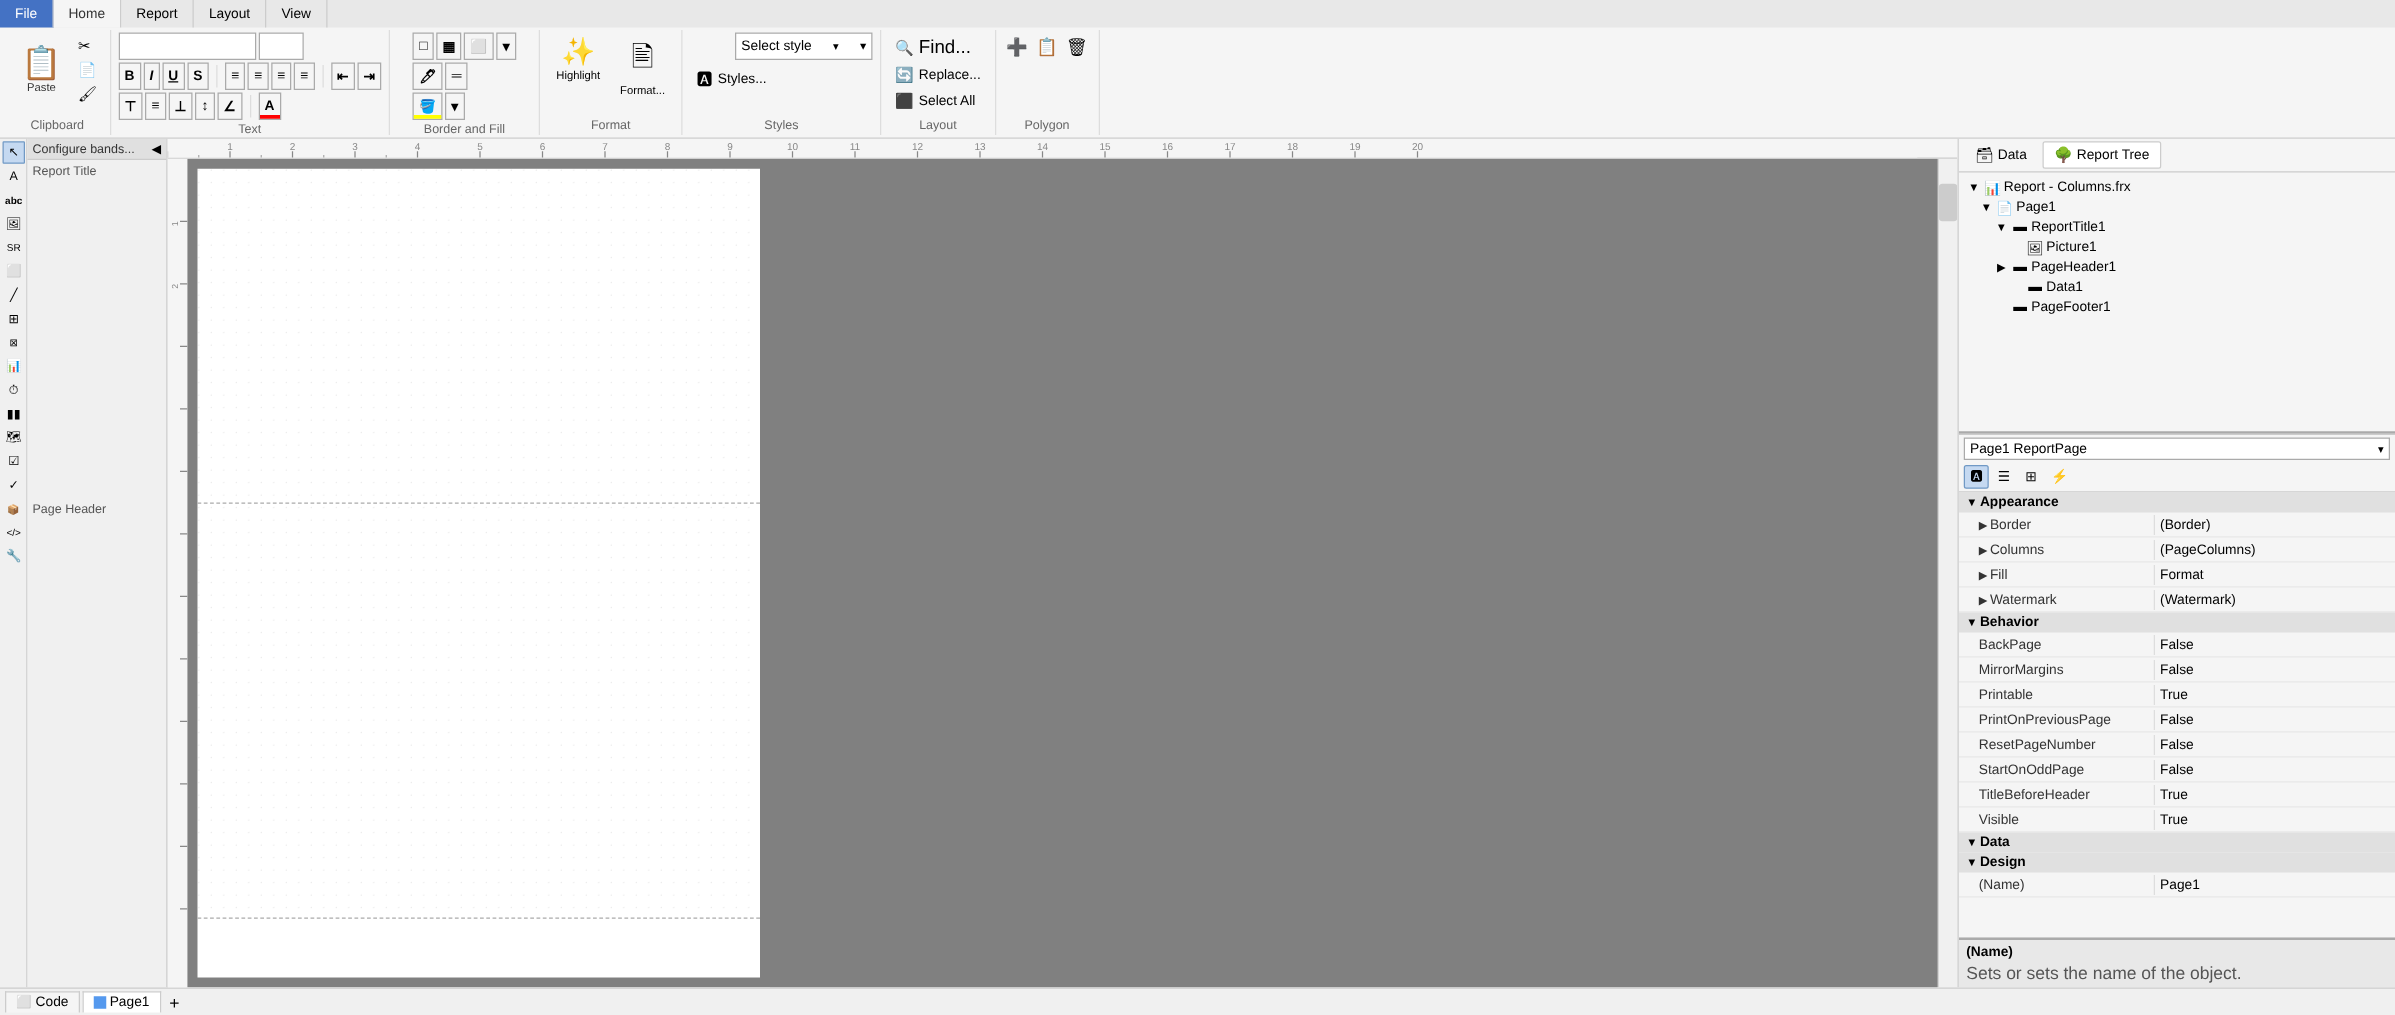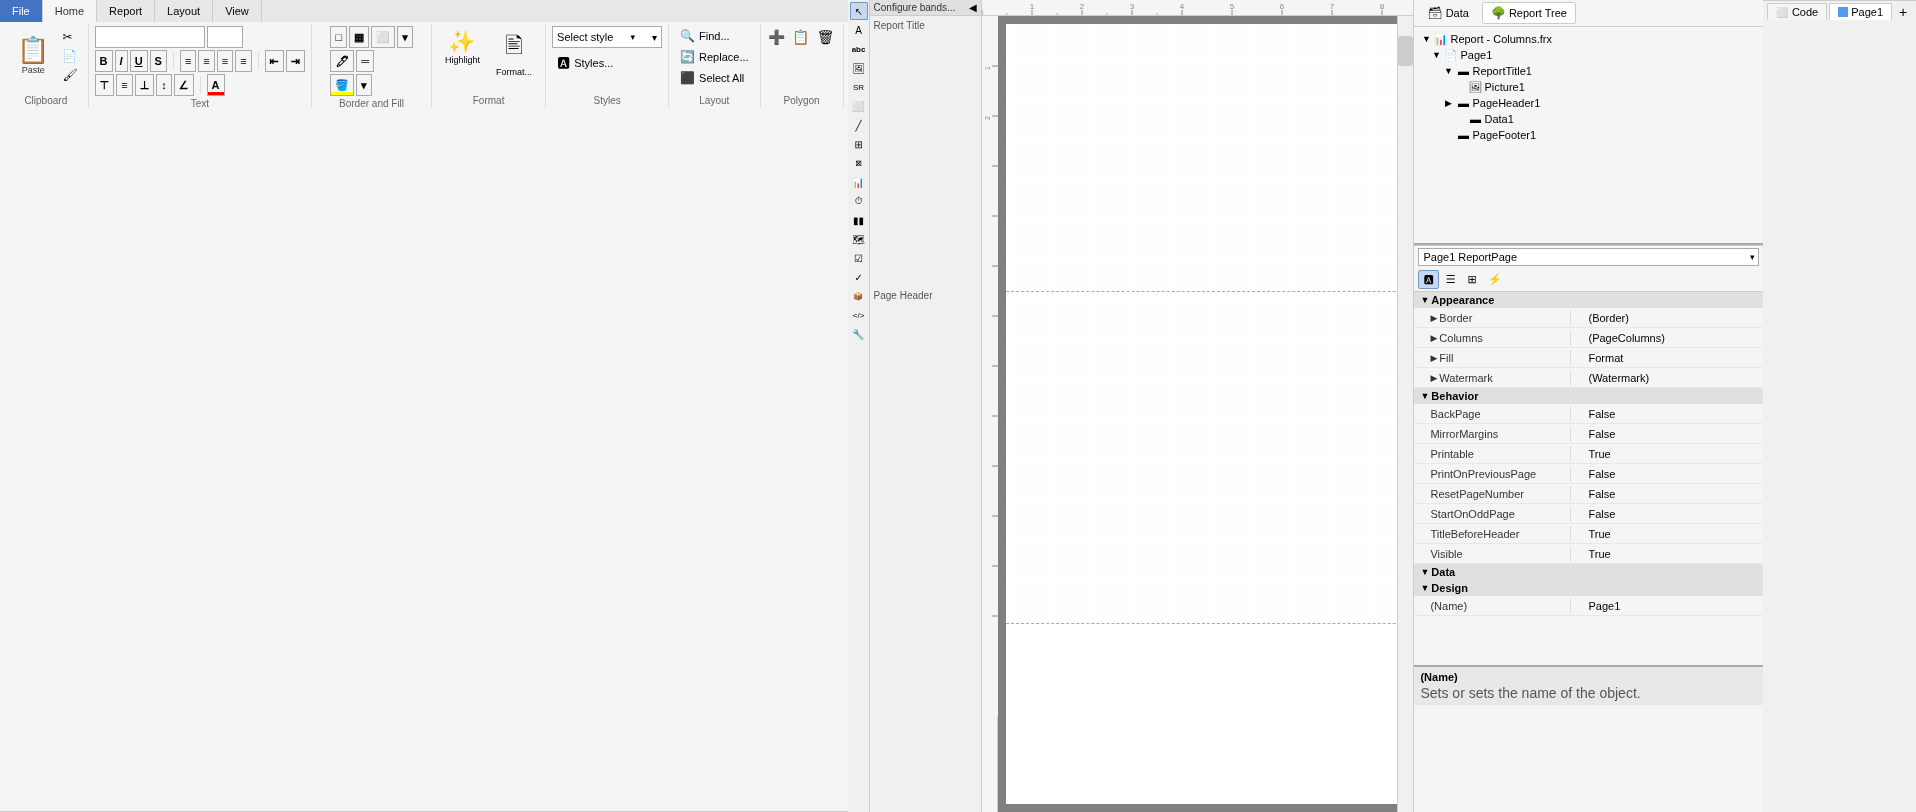--- a/index.html
+++ b/index.html
@@ -17,21 +17,21 @@
     .ribbon-group-label { font-size: 10px; color: #666; padding-top: 2px; white-space: nowrap; }
     .ribbon-btn { display: flex; flex-direction: column; align-items: center; padding: 2px 4px; cursor: pointer; border: 1px solid transparent; border-radius: 2px; min-width: 28px; }
     .ribbon-btn-icon { font-size: 16px; line-height: 1; }
     .ribbon-btn-label { font-size: 9px; color: #333; margin-top: 1px; white-space: nowrap; text-align: center; }
     .ribbon-btn-large { display: flex; flex-direction: column; align-items: center; padding: 4px 6px; cursor: pointer; border: 1px solid transparent; border-radius: 2px; min-height: 60px; justify-content: center; }
     .ribbon-btn-large .ribbon-btn-icon { font-size: 26px; }
     .ribbon-btn-large .ribbon-btn-label { font-size: 9px; color: #333; margin-top: 2px; }
     .ribbon-separator { width: 1px; background: #ddd; margin: 2px 4px; align-self: stretch; }
 
     
-    .select-style-dropdown { display: flex; align-items: center; border: 1px solid #aaa; background: white; padding: 2px 4px; font-size: 11px; min-width: 100px; cursor: pointer; height: 22px; }
+    .select-style-dropdown { display: flex; align-items: center; border: 1px solid #aaa; background: white; padding: 2px 4px; font-size: 11px; min-width: 100px; cursor: pointer; height: 22px; margin-left: 36px; }
     .select-style-dropdown::after { content: '▾'; margin-left: auto; font-size: 10px; }
 
     
     .font-combo { display: flex; align-items: center; border: 1px solid #aaa; background: white; padding: 2px 4px; font-size: 11px; min-width: 100px; height: 22px; }
     .font-size-combo { display: flex; align-items: center; border: 1px solid #aaa; background: white; padding: 2px 4px; font-size: 11px; min-width: 40px; height: 22px; }
     .small-btn { border: 1px solid #aaa; background: #f5f5f5; padding: 1px 4px; cursor: pointer; font-size: 11px; height: 22px; font-weight: bold; }
     .editing-btn { display: flex; align-items: center; gap: 4px; padding: 2px 4px; cursor: pointer; border: 1px solid transparent; border-radius: 2px; white-space: nowrap; }
 
     
     .main-area { display: flex; flex: 1; overflow: hidden; }
@@ -76,21 +76,21 @@
     .properties-pins { display: flex; gap: 2px; }
     .props-object-selector { padding: 2px 4px; margin: 2px 4px; border: 1px solid #aaa; background: white; font-size: 11px; display: flex; align-items: center; justify-content: space-between; cursor: pointer; }
     .props-toolbar { display: flex; gap: 2px; padding: 2px 4px; border-bottom: 1px solid #ccc; }
     .props-tool-btn { padding: 2px 4px; border: 1px solid transparent; border-radius: 2px; cursor: pointer; font-size: 11px; }
     .props-tool-btn.active { background: #c5d9f1; border-color: #7099c5; }
     .props-table { flex: 1; overflow-y: auto; }
     .props-section-header { background: #e0e0e0; padding: 2px 6px; font-size: 11px; font-weight: bold; display: flex; align-items: center; gap: 2px; cursor: pointer; }
     .props-section-header .expand-icon { font-size: 9px; }
     .props-row { display: flex; align-items: center; border-bottom: 1px solid #e8e8e8; min-height: 20px; }
     .props-name { width: 45%; padding: 2px 4px 2px 16px; font-size: 11px; color: #333; border-right: 1px solid #ddd; overflow: hidden; text-overflow: ellipsis; white-space: nowrap; }
-    .props-value { flex: 1; padding: 2px 4px; font-size: 11px; color: #000; overflow: hidden; text-overflow: ellipsis; white-space: nowrap; margin-left: 13px; }
+    .props-value { flex: 1; padding: 2px 4px; font-size: 11px; color: #000; overflow: hidden; text-overflow: ellipsis; white-space: nowrap; }
     .props-footer { padding: 4px 6px; background: #e8e8e8; border-top: 1px solid #ccc; font-size: 11px; min-height: 40px; }
     .props-footer-title { font-weight: bold; margin-bottom: 2px; }
     .props-footer-desc { color: #555; font-size: 14px; }
 
     
     .bottom-bar { height: 22px; background: #f0f0f0; border-top: 1px solid #ccc; display: flex; align-items: center; padding: 0 4px; gap: 2px; }
     .bottom-tab { padding: 2px 8px; border: 1px solid #ccc; background: #f5f5f5; cursor: pointer; font-size: 11px; border-bottom: none; display: flex; align-items: center; gap: 3px; }
     .bottom-tab.active { background: white; }
     .add-tab-btn { width: 18px; height: 18px; display: flex; align-items: center; justify-content: center; cursor: pointer; border: 1px solid transparent; font-size: 14px; }
 
@@ -105,21 +105,21 @@
 
     .format-btn-area { display: flex; flex-direction: column; align-items: center; justify-content: center; padding: 2px 6px; cursor: pointer; border: 1px solid transparent; }
 
     .styles-btn-area { display: flex; flex-direction: column; align-items: center; justify-content: center; padding: 2px 6px; cursor: pointer; border: 1px solid transparent; }
 
     .polygon-btn { width: 22px; height: 22px; display: flex; align-items: center; justify-content: center; cursor: pointer; border: 1px solid transparent; }
   </style>
 </head>
 <body>
 
-<div style="display:flex;flex-direction:row;width:1916px;height:812px;">
+<div style="display:flex;flex-direction:column;width:1916px;height:812px;">
 
   <div class="ribbon">
 
     <div class="ribbon-tabs">
       <div class="ribbon-tab file">File</div>
       <div class="ribbon-tab active">Home</div>
       <div class="ribbon-tab">Report</div>
       <div class="ribbon-tab">Layout</div>
       <div class="ribbon-tab">View</div>
     </div>
@@ -225,21 +225,21 @@
             <span style="font-size:11px;">Styles...</span>
           </div>
         </div>
         <div class="ribbon-group-label">Styles</div>
       </div>
 
       <div class="ribbon-group" style="min-width:90px;">
         <div class="ribbon-group-content" style="flex-direction:column;gap:1px;align-items:flex-start;">
           <div class="editing-btn">
             <span style="font-size:12px;">🔍</span>
-            <span style="font-size:11px;">Find...</span>
+            <span style="font-size:15px;">Find...</span>
           </div>
           <div class="editing-btn">
             <span style="font-size:12px;">🔄</span>
             <span style="font-size:11px;">Replace...</span>
           </div>
           <div class="editing-btn">
             <span style="font-size:12px;">⬛</span>
             <span style="font-size:11px;">Select All</span>
           </div>
         </div>

